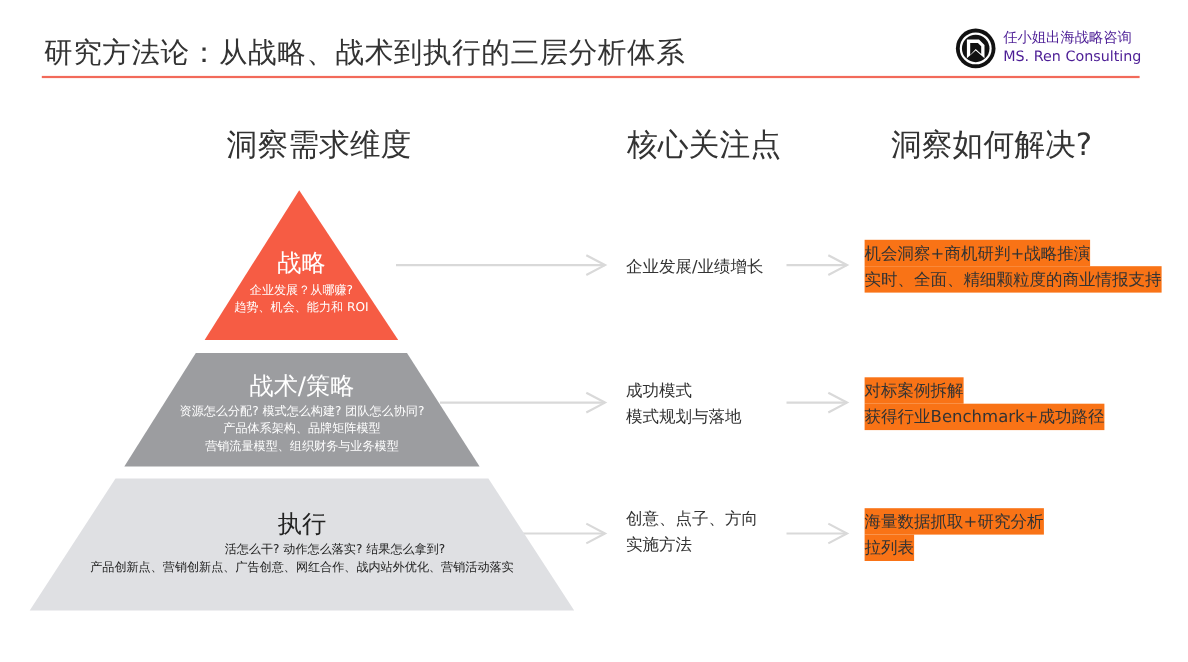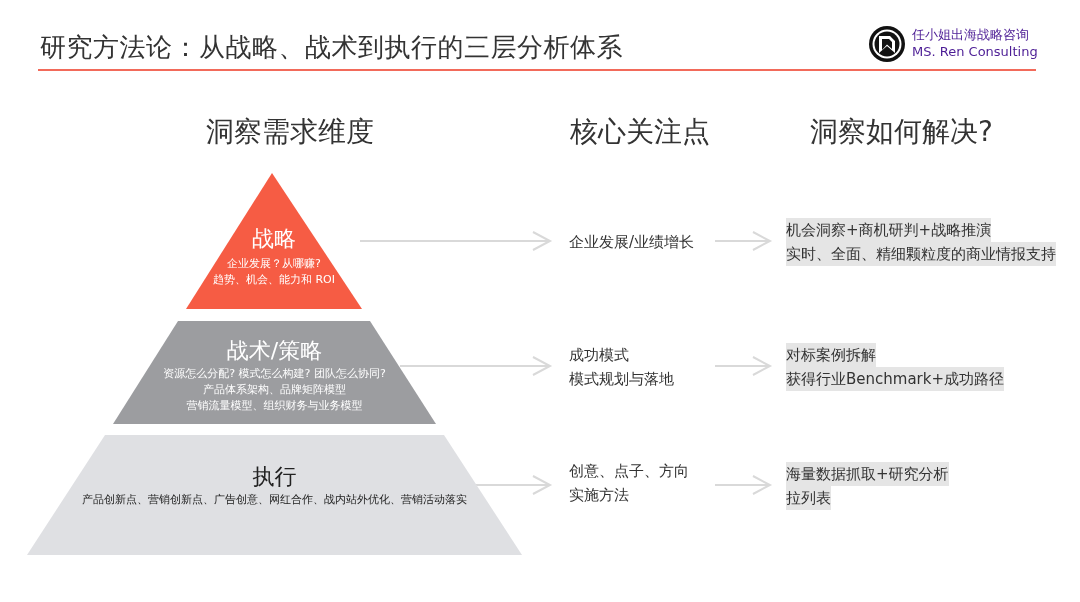--- a/index.html
+++ b/index.html
@@ -7,21 +7,21 @@
          font-family: "DejaVu Sans", "Liberation Sans", sans-serif; color: #333; }
   .title { position: absolute; left: 40px; top: 30px; font-size: 26px; color: #333; letter-spacing: 0.5px; }
   .rule { position: absolute; left: 38px; top: 69px; width: 998px; height: 2px; }
   .logo { position: absolute; left: 867px; top: 24px; width: 40px; height: 40px; }
   .brand { position: absolute; left: 912px; top: 26px; font-size: 13px; line-height: 17px; color: #4c1d95; }
   .col-head { position: absolute; top: 113px; font-size: 28px; color: #333; }
   svg.diagram { position: absolute; left: 0; top: 0; }
   .tier-title { position: absolute; text-align: center; font-size: 22px; }
   .tier-sub { position: absolute; text-align: center; font-size: 11px; line-height: 16px; }
   .focus, .solve { position: absolute; font-size: 15px; line-height: 24px; color: #333; white-space: nowrap; }
-  .solve span { display: block; background: #e5e5e5; width: max-content; }
+  .solve span { display: block; background: #f97316; width: max-content; }
 </style>
 </head>
 <body>
 
 <div class="title">研究方法论：从战略、战术到执行的三层分析体系</div>
 <div class="rule" style="background:#F26A5A;"></div>
 
 <svg class="logo" viewBox="0 0 40 40">
   <circle cx="20" cy="20" r="18" fill="#111"></circle>
   <circle cx="20" cy="20" r="14.5" fill="#fff"></circle>
@@ -79,20 +79,21 @@
 
 <div class="tier-title" style="left:113px; width:323px; top:336px; color:#fff;">战术/策略</div>
 <div class="tier-sub" style="left:113px; width:323px; top:366px; color:#fff;">
   <div>资源怎么分配? 模式怎么构建? 团队怎么协同?</div>
   <div>产品体系架构、品牌矩阵模型</div>
   <div>营销流量模型、组织财务与业务模型</div>
 </div>
 
 <div class="tier-title" style="left:27px; width:495px; top:462px; color:#222;">执行</div>
 <div class="tier-sub" style="left:27px; width:495px; top:492px; color:#222;">
+  <div style="padding-left:60px;">活怎么干? 动作怎么落实? 结果怎么拿到?</div>
   <div>产品创新点、营销创新点、广告创意、网红合作、战内站外优化、营销活动落实</div>
 </div>
 
 <div class="focus" style="left:569px; top:230px;">
   <div>企业发展/业绩增长</div>
 </div>
 <div class="focus" style="left:569px; top:343px;">
   <div>成功模式</div>
   <div>模式规划与落地</div>
 </div>

